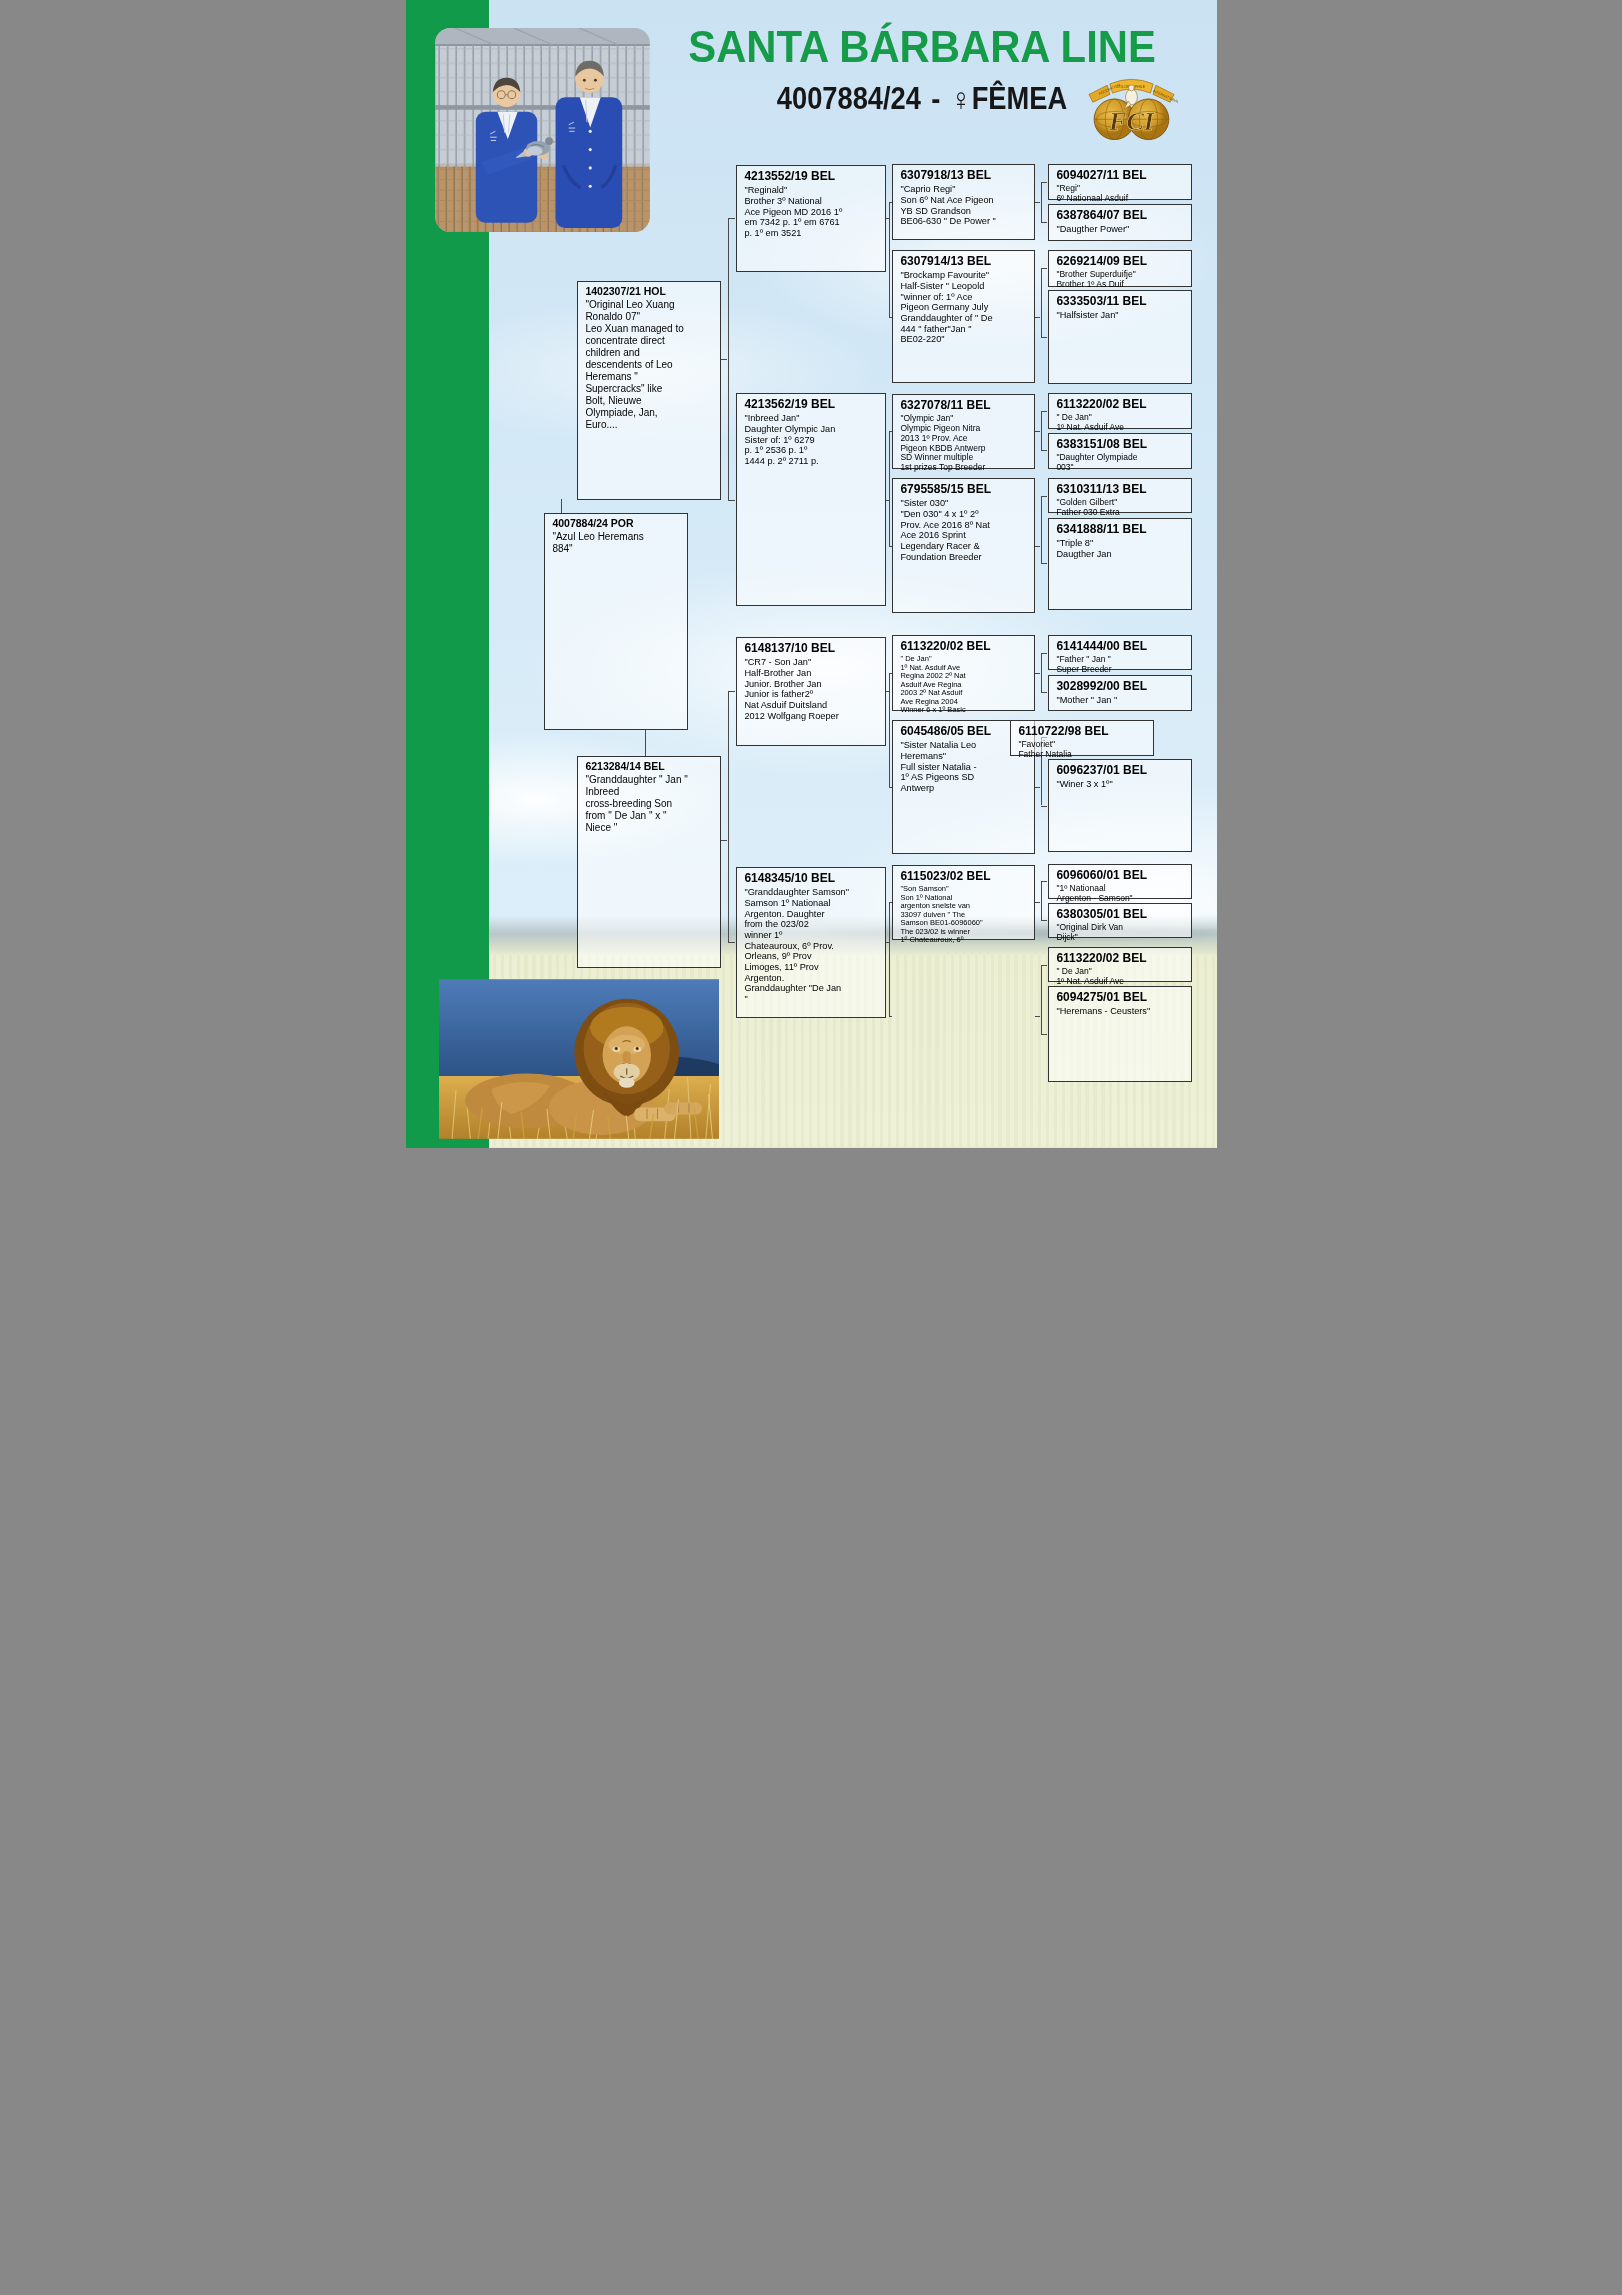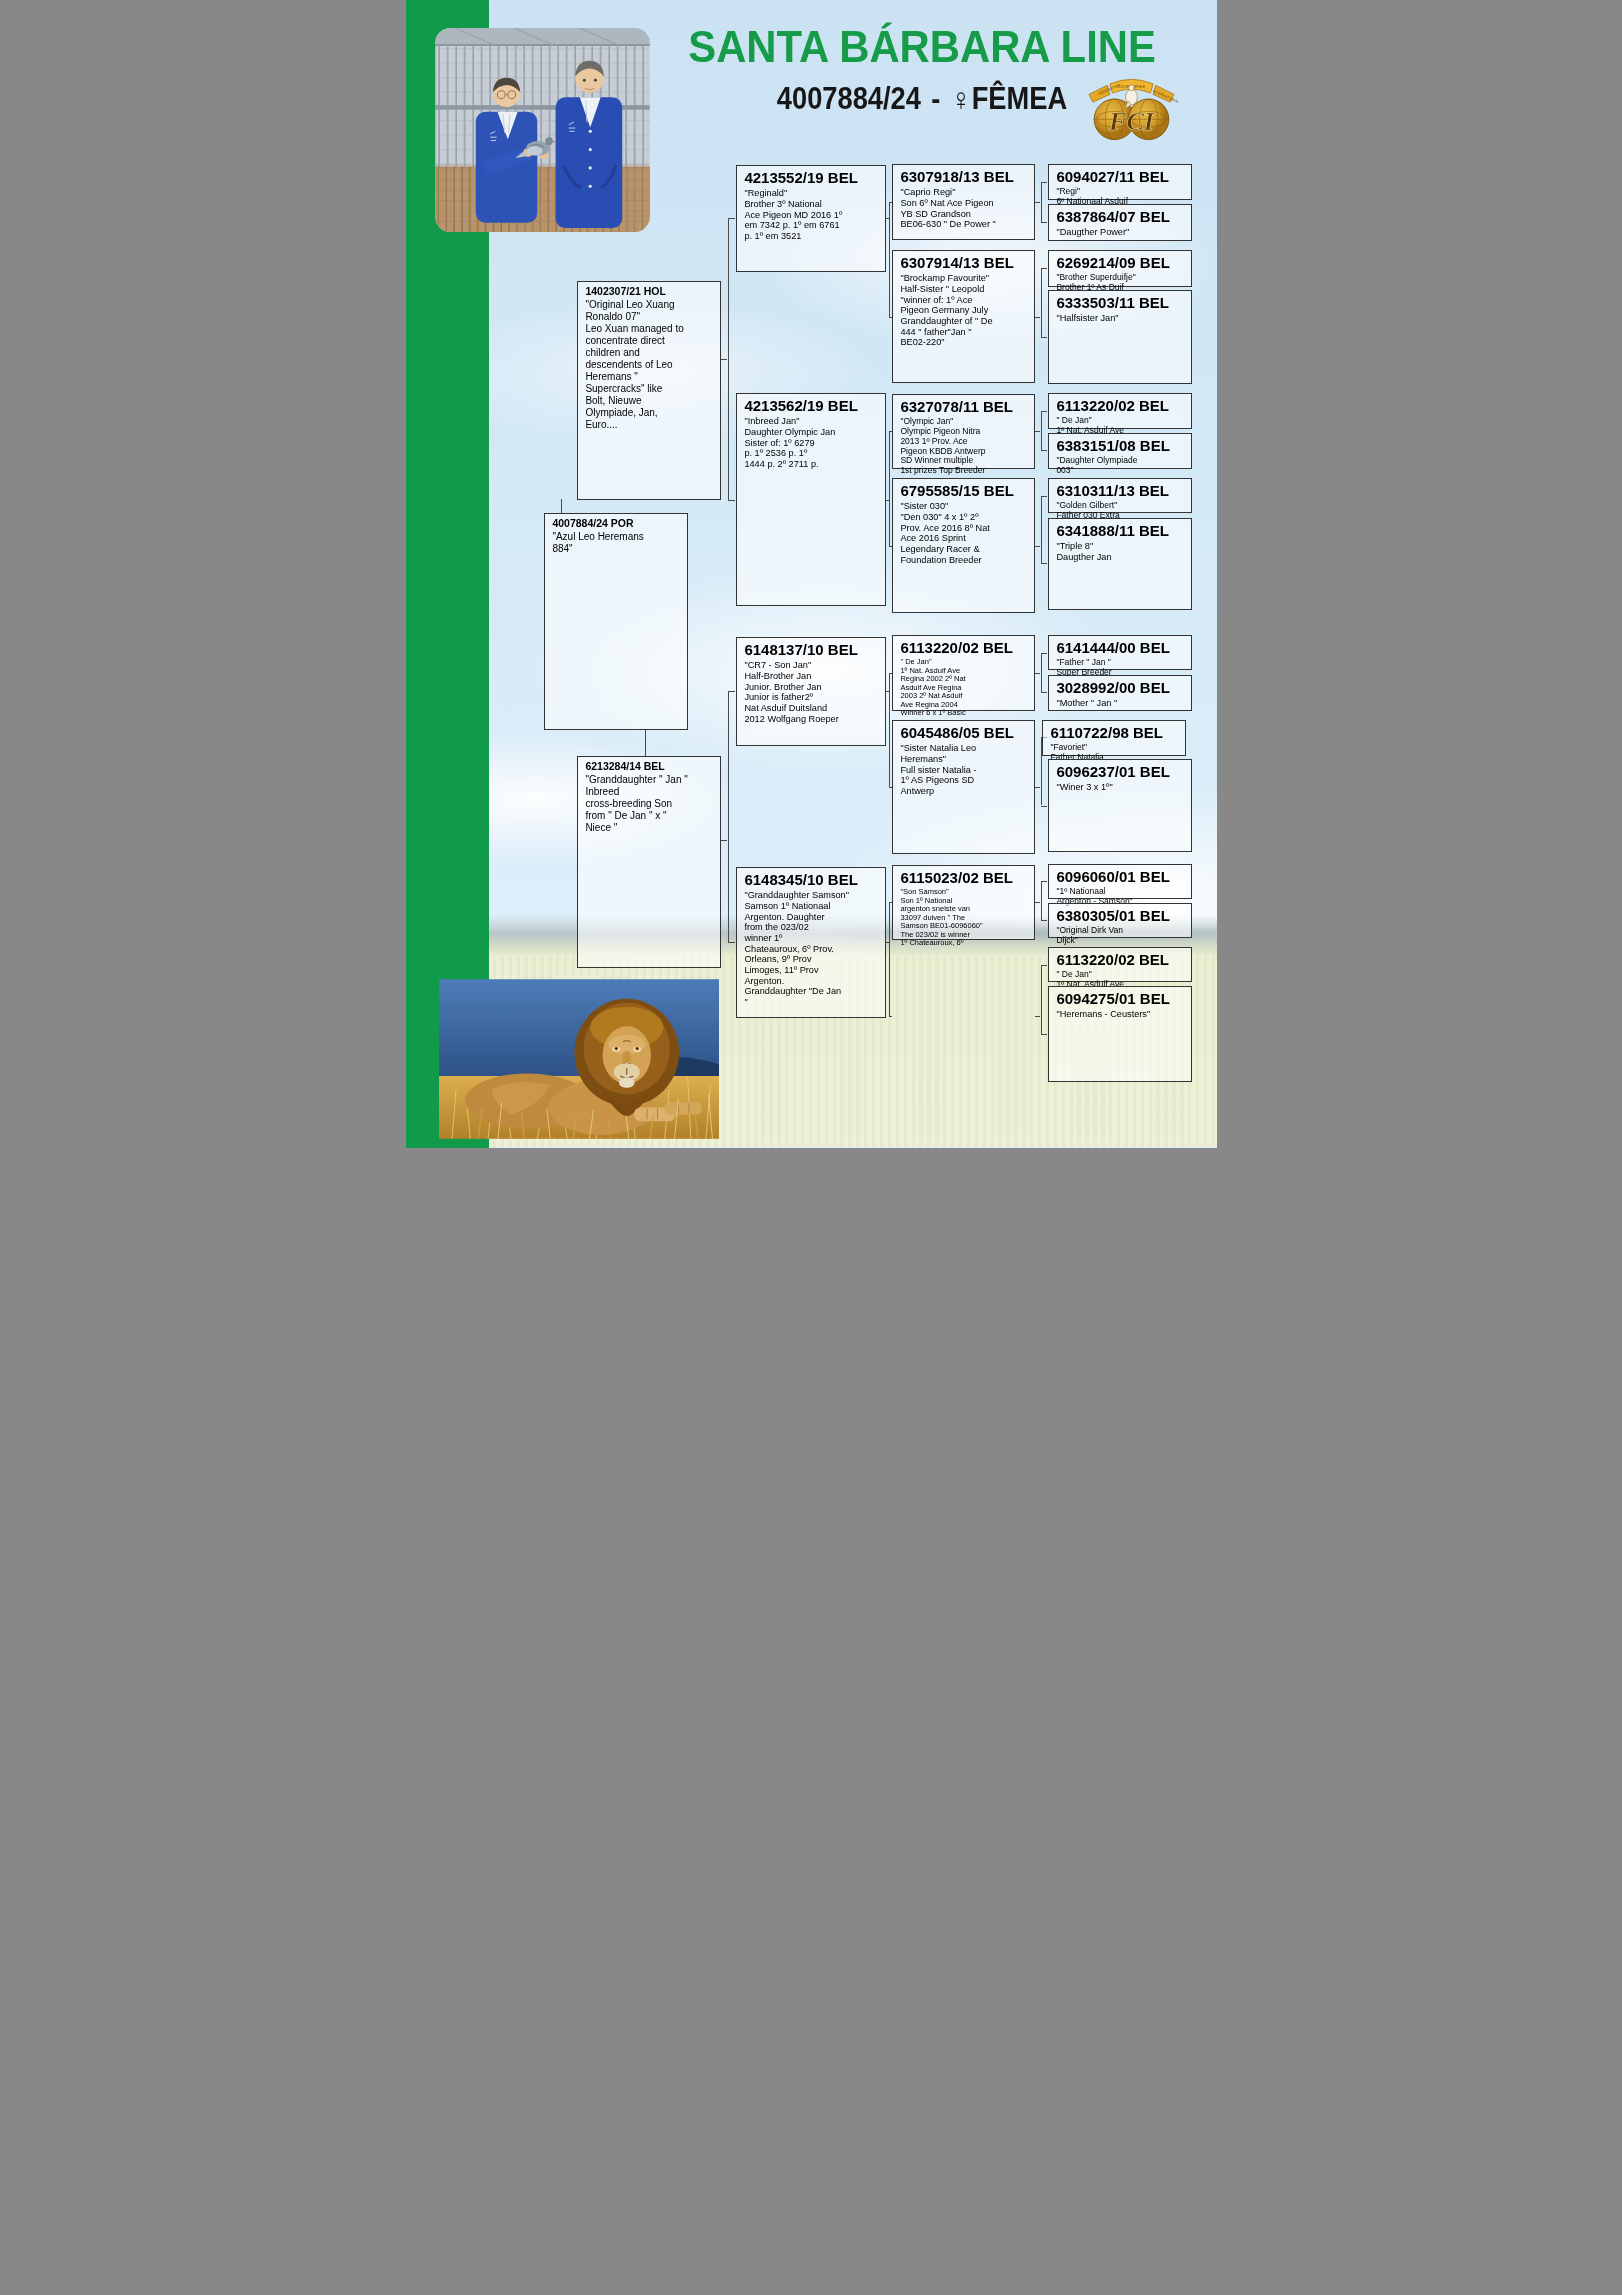--- a/index.html
+++ b/index.html
@@ -32,21 +32,21 @@
   .sub .sep{margin:0 11.8px;}
   .sub .fem{font-weight:normal;font-size:1.02em;position:relative;top:1.3px;}
   
   .photo-breeders{position:absolute;left:29px;top:28px;width:215px;height:204px;border-radius:15.7px;
                   overflow:hidden;}
   .photo-lion{position:absolute;left:33px;top:979px;width:280px;height:160px;overflow:hidden;}
   .logo{position:absolute;left:679px;top:72px;width:93px;height:71px;}
   
   .pbox{position:absolute;box-sizing:border-box;background:rgba(255,255,255,.55);
         border:1px solid #333;padding:3.3px 5.2px 0 7.9px;color:#000;}
-  .ring{font-weight:bold;font-size:15px;margin-bottom:2px;white-space:nowrap;}
+  .ring{font-weight:bold;font-size:12px;margin-bottom:2px;white-space:nowrap;}
   .bodytxt{white-space:pre-line;font-size:9.2px;line-height:1.16;}
   .lg .ring{font-size:10.5px;}
   .lg .bodytxt{font-size:10px;line-height:1.2;}
   .sm .bodytxt{font-size:8.5px;line-height:1.15;}
   .xs .bodytxt{font-size:7.5px;line-height:1.13;}
   
   .cl{position:absolute;background:#4a4a4a;}
 </style>
 </head>
 <body>
@@ -418,21 +418,21 @@
   </div>
   <div class="pbox sm" style="left:642px;top:635px;width:144px;height:35px">
     <div class="ring">6141444/00 BEL</div>
     <div class="bodytxt">"Father " Jan "
 Super Breeder</div>
   </div>
   <div class="pbox" style="left:642px;top:675px;width:144px;height:36px">
     <div class="ring">3028992/00 BEL</div>
     <div class="bodytxt">"Mother " Jan "</div>
   </div>
-  <div class="pbox sm" style="left:636px;top:720px;width:144px;height:36px">
+  <div class="pbox sm" style="left:604px;top:720px;width:144px;height:36px">
     <div class="ring">6110722/98 BEL</div>
     <div class="bodytxt">"Favoriet"
 Father Natalia</div>
   </div>
   <div class="pbox" style="left:642px;top:759px;width:144px;height:93px">
     <div class="ring">6096237/01 BEL</div>
     <div class="bodytxt">"Winer 3 x 1º"</div>
   </div>
   <div class="pbox sm" style="left:642px;top:864px;width:144px;height:35px">
     <div class="ring">6096060/01 BEL</div>

